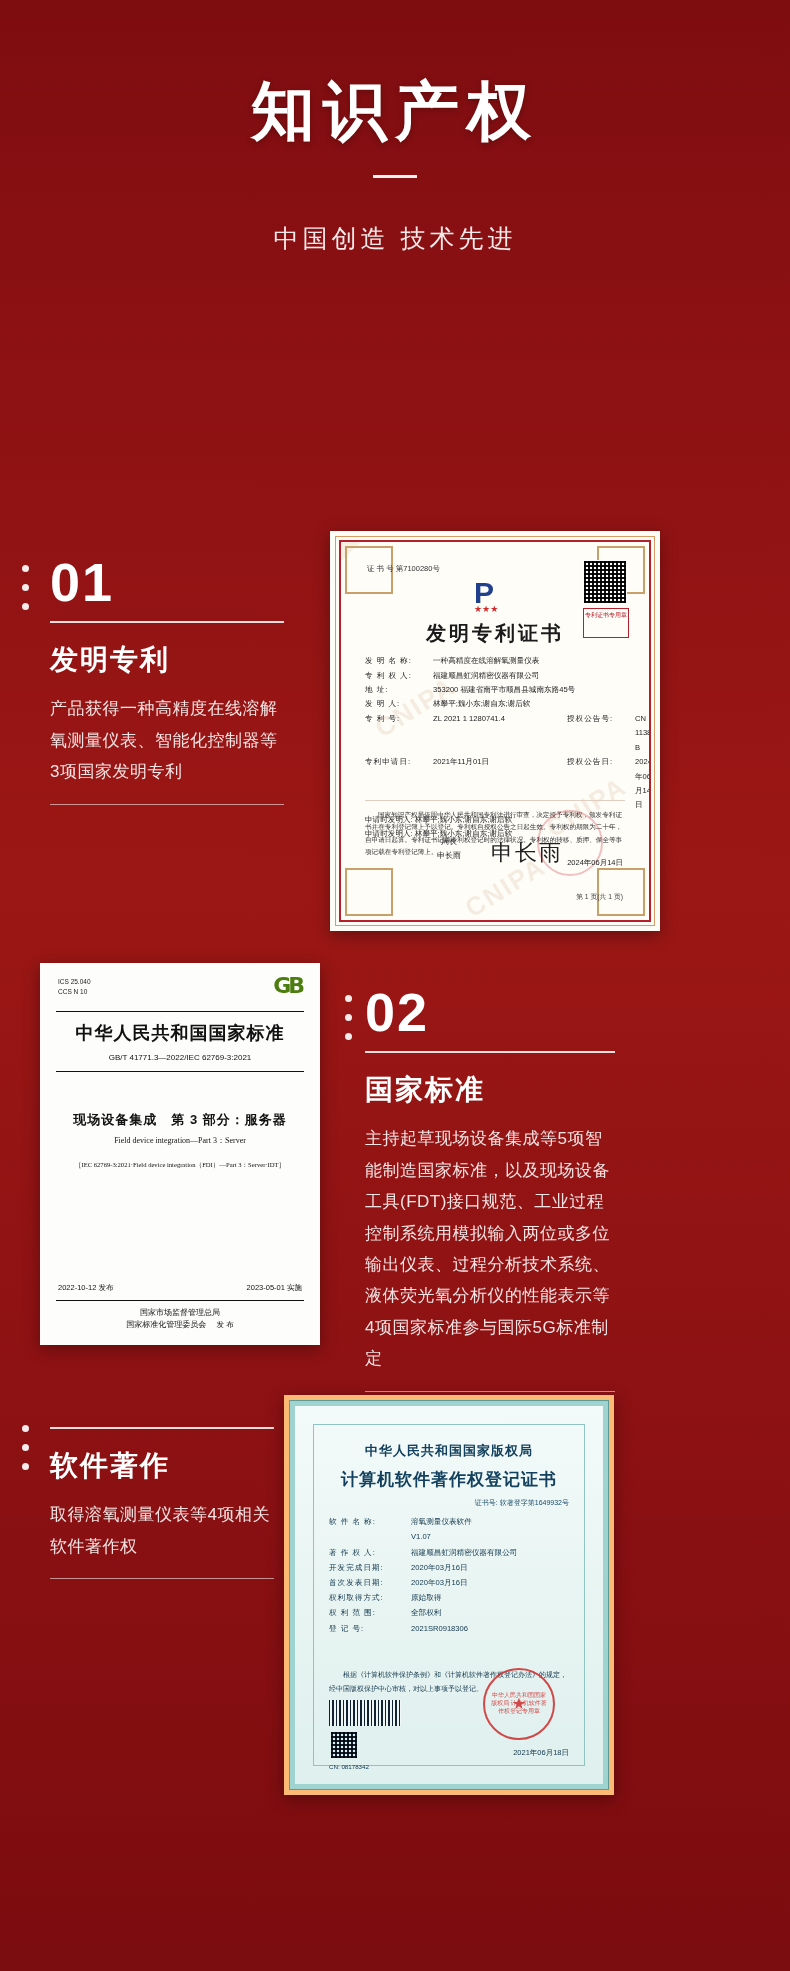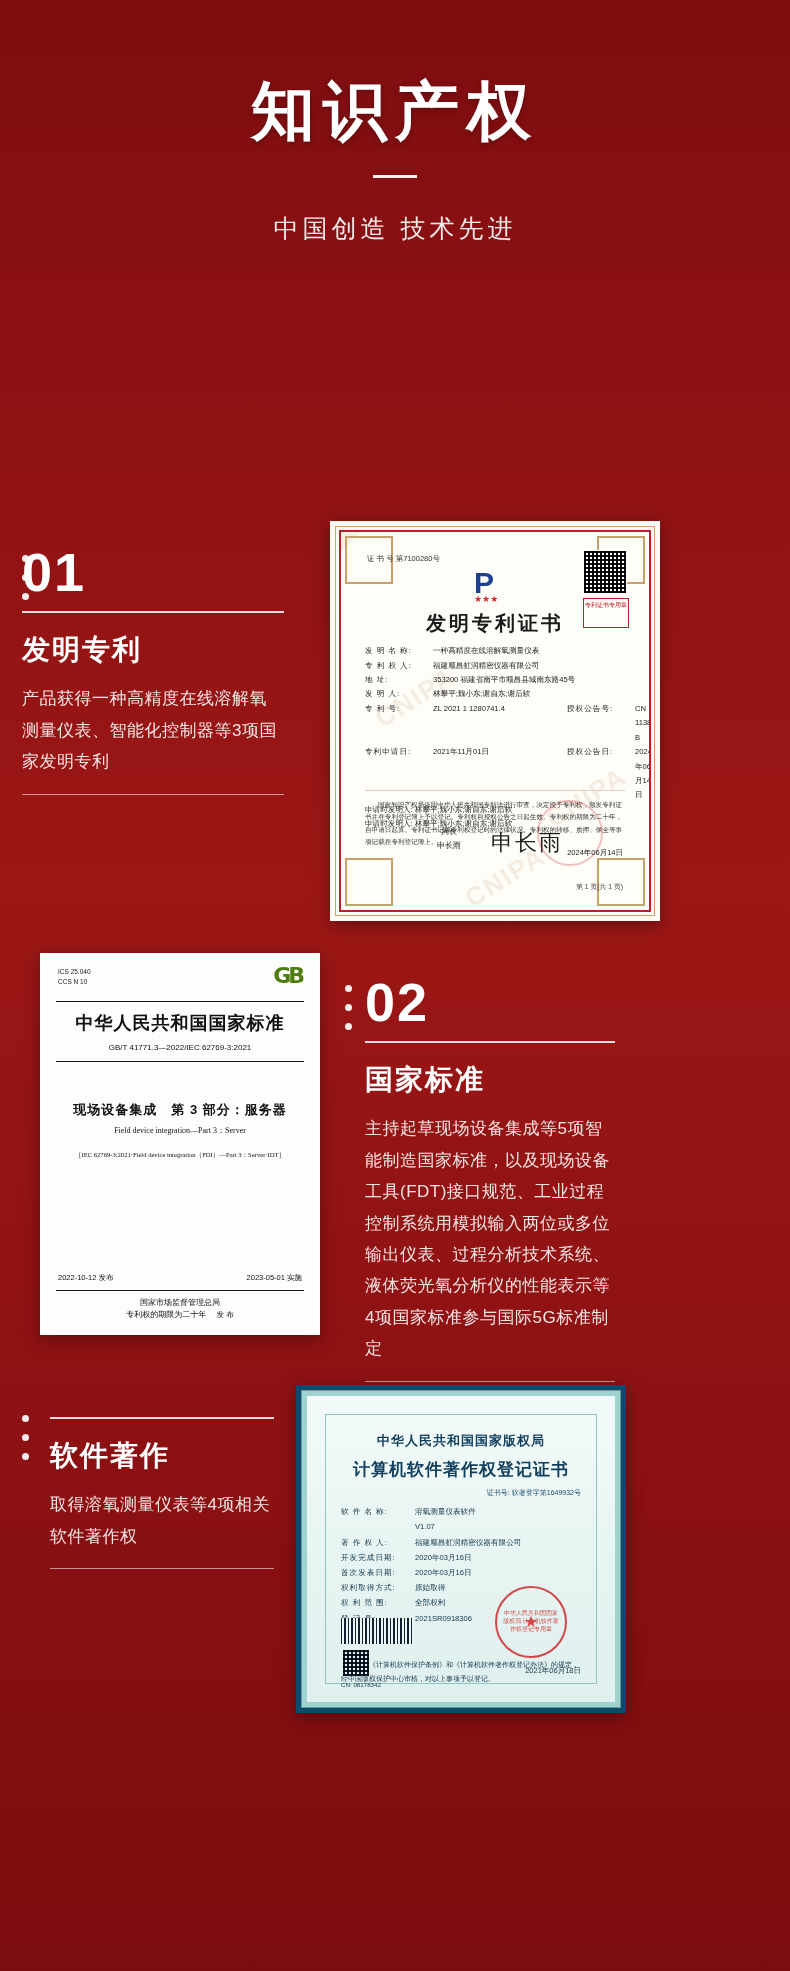--- a/index.html
+++ b/index.html
@@ -37,21 +37,21 @@
     text-shadow: 0 2px 6px rgba(0,0,0,0.25);
   }
   .title-rule {
     width: 44px;
     height: 3px;
     background: #ffffff;
     margin: 30px auto 0 auto;
     opacity: .95;
   }
   .subtitle {
-    margin-top: 34px;
+    margin-top: 44px;
     font-size: 25px;
     letter-spacing: 4px;
     color: #f6eaea;
   }
 
   
   .section {
     position: absolute;
     width: 790px;
   }
@@ -410,25 +410,25 @@
     line-height: 1.5;
     color: #111;
   }
   .gb-issuer .pub {
     font-size: 7.5px;
     margin-left: 8px;
   }
 
   
   .cert-sw {
-    left: 296px;
+    left: 284px;
     top: 1140px;
     width: 330px;
-    height: 328px;
-    background: #0c4a6e;
+    height: 400px;
+    background: #fdba74;
     color: #123;
   }
   .sw-border {
     position: absolute;
     inset: 6px;
     border: 5px solid #9fd3cf;
     outline: 1px solid #5f9a96;
     background: linear-gradient(180deg,#f3fbfa 0%, #e7f4f2 55%, #dff0ee 100%);
   }
   .sw-inner {
@@ -465,21 +465,21 @@
   }
   .sw-fields {
     position: absolute;
     left: 34px;
     right: 30px;
     top: 108px;
     font-size: 7.6px;
     line-height: 2.0;
     color: #11364d;
   }
-  .sw-fields .row { display: flex; gap: 14px; }
+  .sw-fields .row { display: flex; gap: 22px; }
   .sw-fields .k { width: 60px; flex: none; letter-spacing: 1px; }
   .sw-fields .v { flex: 1; }
   .sw-para {
     position: absolute;
     left: 34px;
     right: 30px;
     top: 262px;
     font-size: 7px;
     line-height: 1.95;
     color: #11364d;
@@ -557,21 +557,21 @@
     <div class="subtitle">中国创造  技术先进</div>
   </div>
 
   <div class="section">
     <div class="text-col" style="left:22px; top:300px; width:262px;">
       <div class="dots">
           <span></span>
           <span></span>
           <span></span>
         </div>
-      <div style="">
+      <div style="margin-left:28px;">
         <div class="num">01</div>
         <div class="num-rule"></div>
         <div class="sec-title">发明专利</div>
         <div class="sec-body">产品获得一种高精度在线溶解氧测量仪表、智能化控制器等3项国家发明专利</div>
         <div class="bottom-rule"></div>
       </div>
     </div>
 
     <div class="cert cert-patent">
       <div class="inner">
@@ -676,21 +676,21 @@
       <div class="gb-name-en">Field device integration—Part 3：Server</div>
       <div class="gb-ref">［IEC 62769-3:2021·Field device integration（FDI）—Part 3：Server·IDT］</div>
       <div class="gb-dates">
         <span>2022-10-12 发布</span>
         <span>2023-05-01 实施</span>
       </div>
       <div class="gb-rule3"></div>
       <div class="gb-issuer">
         <div>国家市场监督管理总局</div>
         <div>
-          <span>专利权的期限为二十年</span>
+          <span>国家标准化管理委员会</span>
           <span class="pub">发 布</span>
         </div>
       </div>
     </div>
   </div>
 
   <div class="section">
     <div class="text-col" style="left:22px; top:1160px; width:252px;">
       <div class="dots">
           <span></span>

